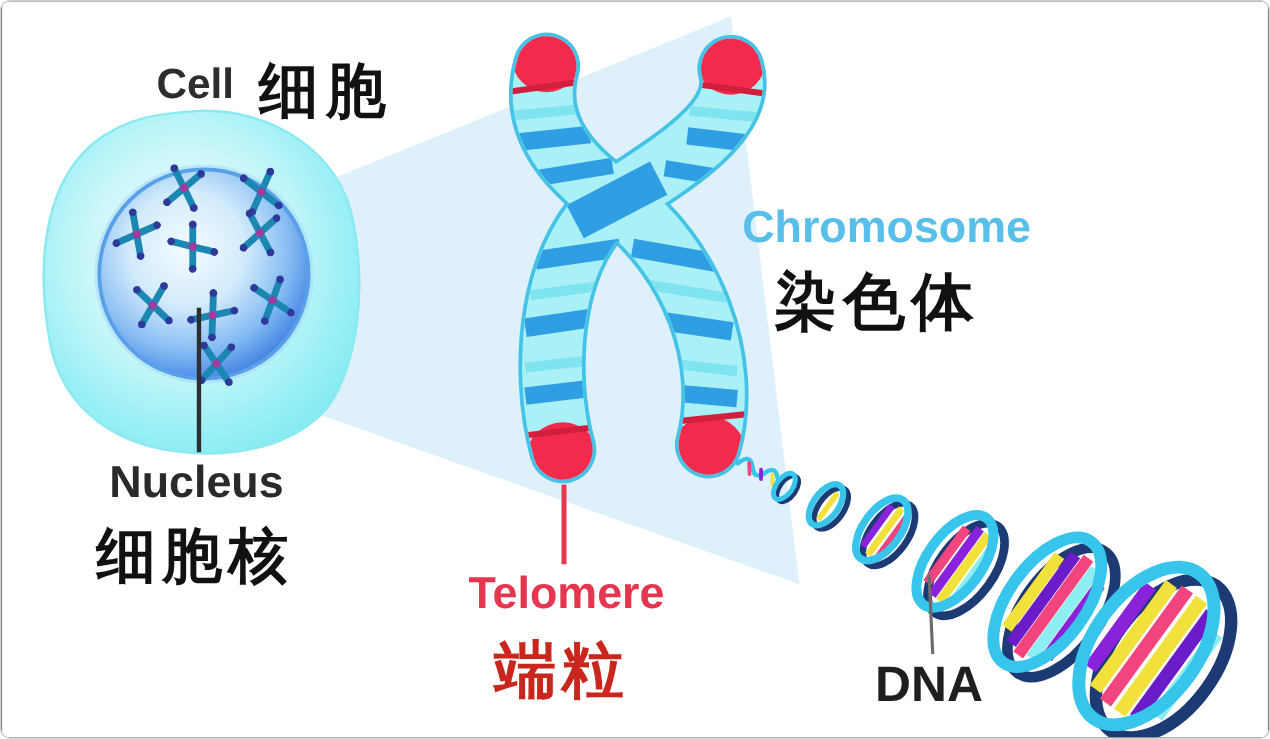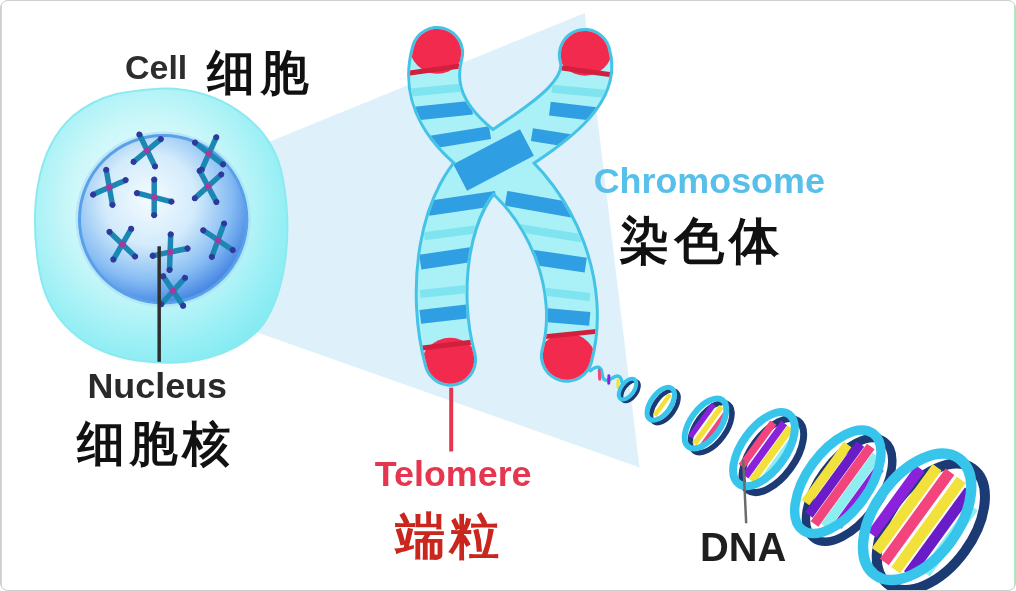--- a/index.html
+++ b/index.html
@@ -2,21 +2,21 @@
 <html><head>
 <meta charset="utf-8">
 <style>
   html,body{margin:0;padding:0;background:#ffffff;}
   .stage{
     position:relative;
     width:1014px;height:589px;
     border:1px solid #cfcfcf;
     border-radius:8px;
     overflow:hidden;
-    background:#86efac;
+    background:#737373;
     font-family:"Liberation Sans", sans-serif;
   }
   svg{display:block;}
   text{font-family:"Liberation Sans", sans-serif;}
   .lbl-en{font-weight:bold;}
   .lbl-zh{font-weight:bold;}
   .lbl-chrom{font-weight:bold;}
 </style>
 </head>
 <body>

